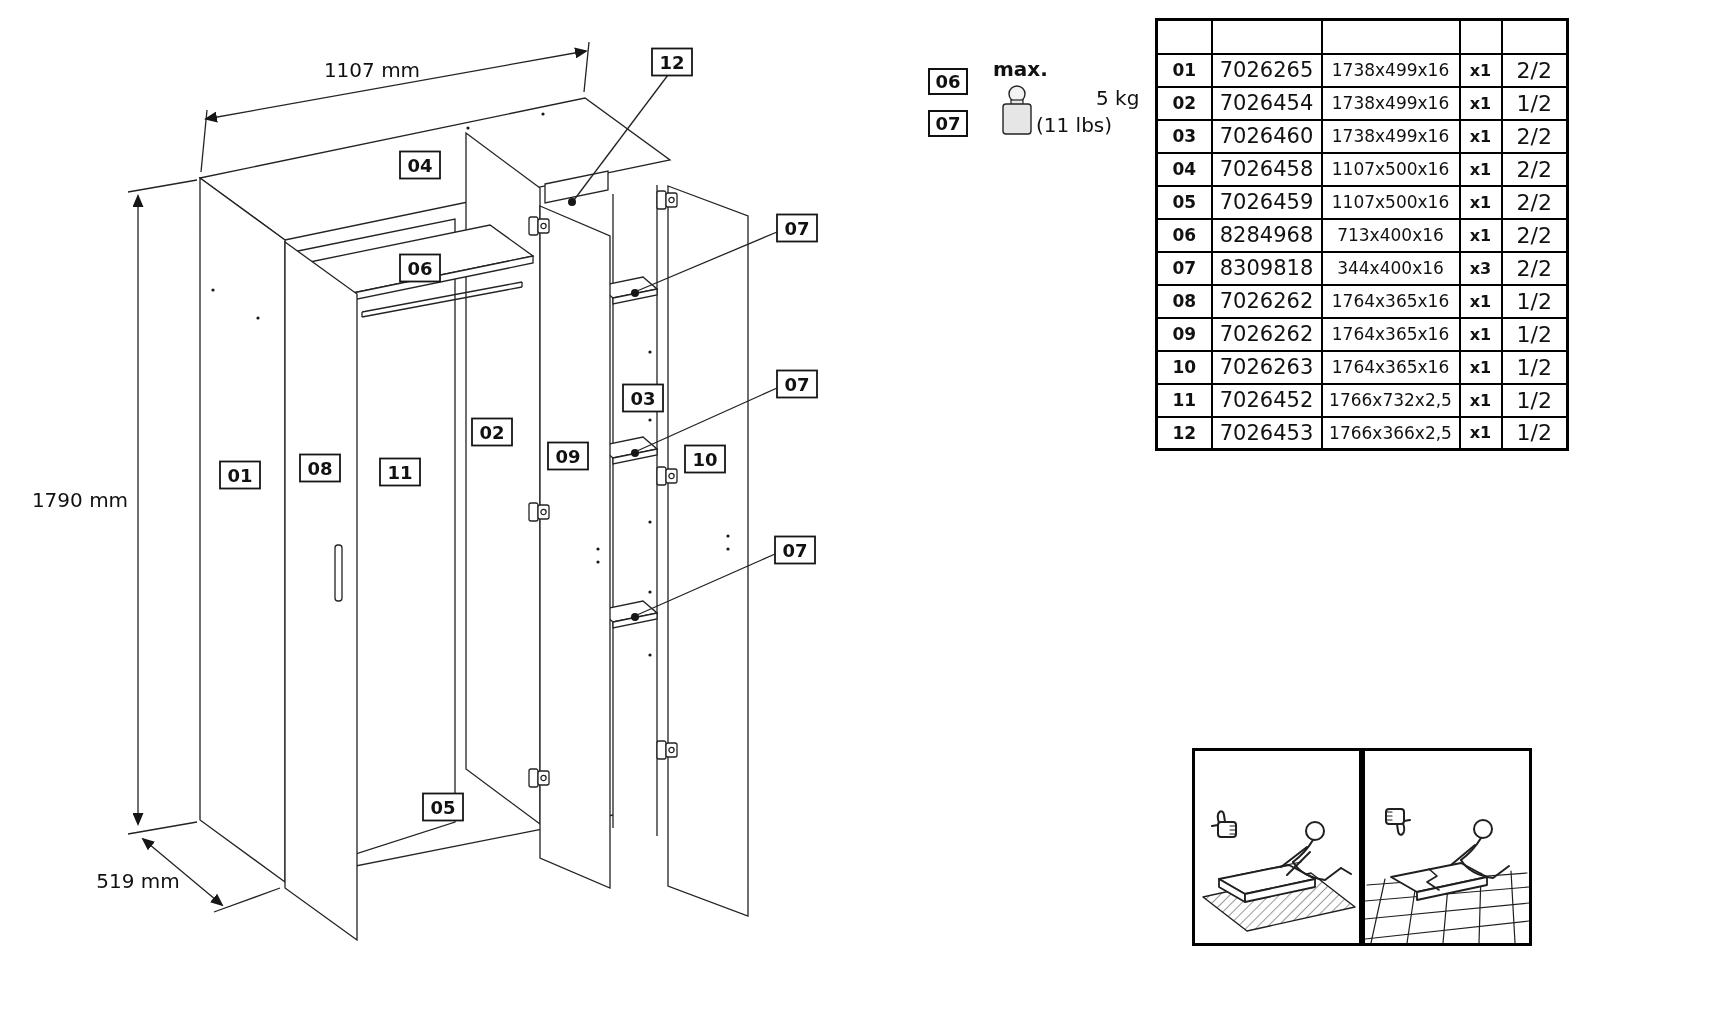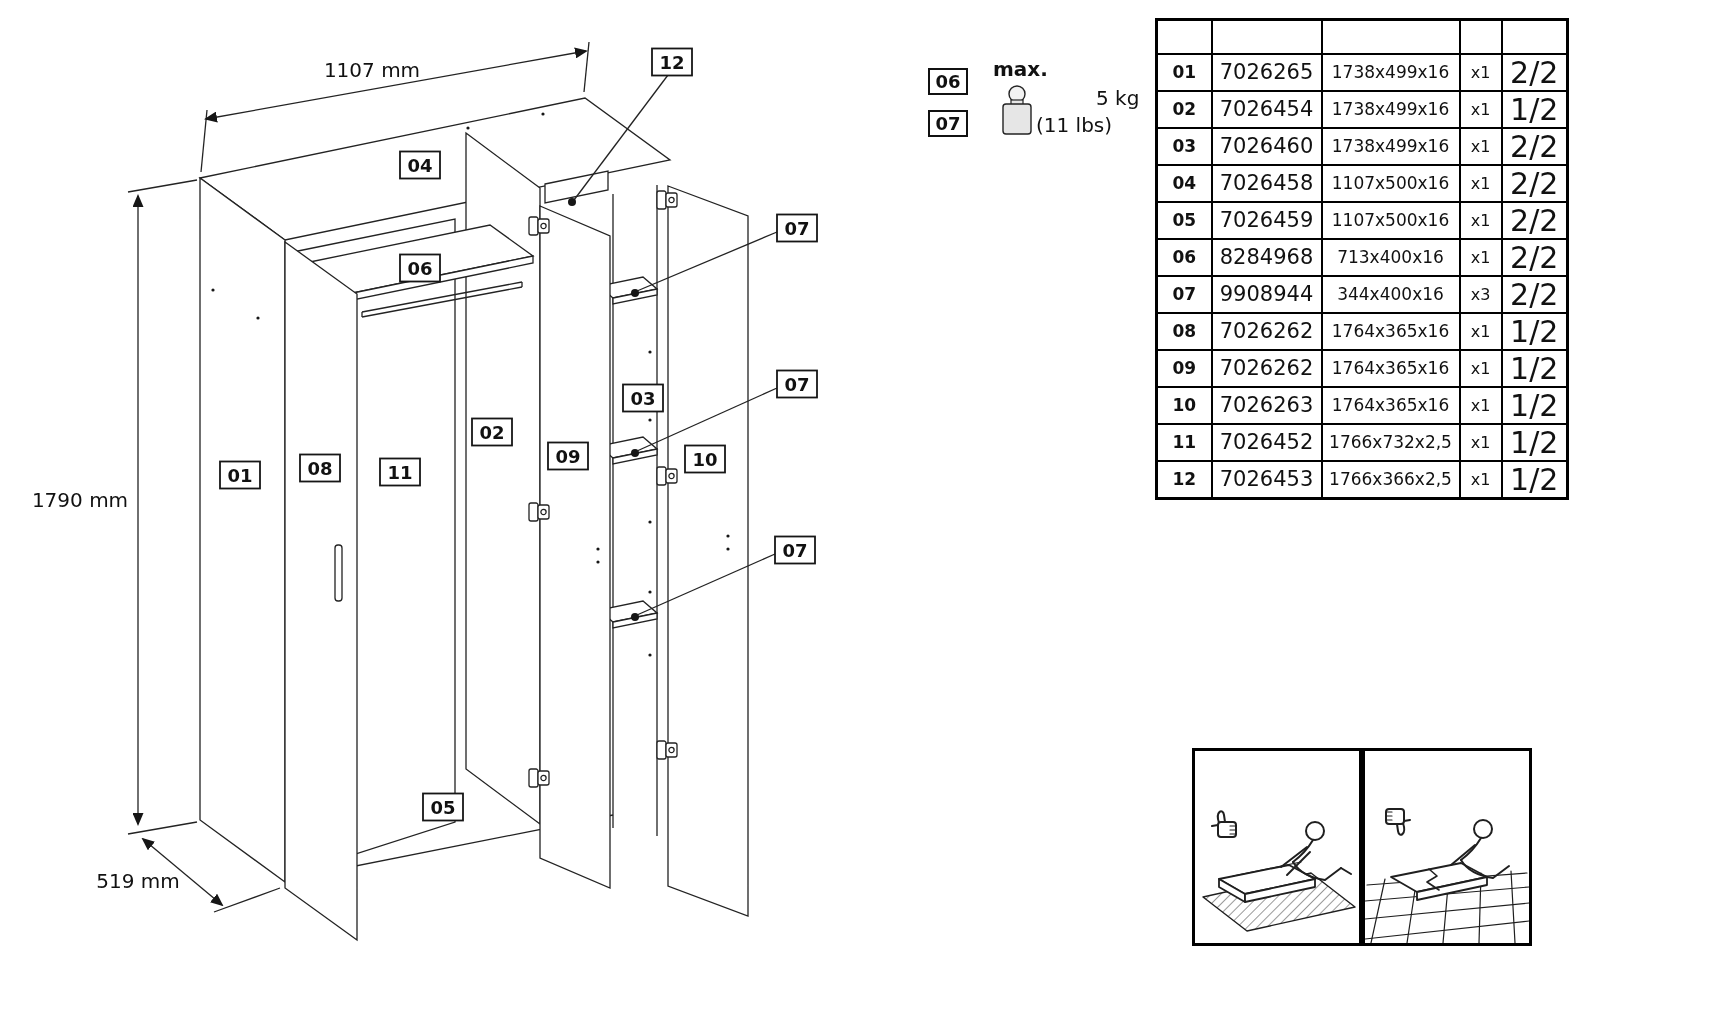--- a/index.html
+++ b/index.html
@@ -18,22 +18,22 @@
   .lbox { fill:#ffffff; stroke:#161616; stroke-width:1.8; }
   .ltxt { font:bold 18px "DejaVu Sans",sans-serif; fill:#111; text-anchor:middle; }
 
   
   table.parts { border-collapse:collapse; background:#fff; border:3px solid #000; table-layout:fixed; }
   table.parts td { border:2px solid #000; text-align:center; vertical-align:middle; height:33px; padding:0 2px; overflow:hidden; white-space:nowrap; }
   table.parts tr.hrow td { height:34px; }
   .c-no   { width:55px;  font-size:17px; font-weight:bold; }
   .c-code { width:110px; font-size:21px; }
   .c-size { width:138px; font-size:17px;margin-left:39px; }
-  .c-qty  { width:42px;  font-size:16px; }
-  .c-page { width:66px;  font-size:30px; }
+  .c-qty  { width:42px;  font-size:16px;font-weight:bold; }
+  .c-page { width:66px;  font-size:22px; }
 
   
   .wn-box { position:absolute; width:40px; height:27px; border:2px solid #111; background:#fff;
             display:flex; align-items:center; justify-content:center;
             font:bold 18px "DejaVu Sans",sans-serif; }
   .wn-max { position:absolute; font:bold 20px "DejaVu Sans",sans-serif; }
   .wn-kg  { position:absolute; font:20px "DejaVu Sans",sans-serif; }
   .wn-lbs { position:absolute; font:20px "DejaVu Sans",sans-serif; }
 
   
@@ -271,21 +271,21 @@
     </tr>
     <tr>
       <td class="c-no">06</td>
       <td class="c-code">8284968</td>
       <td class="c-size">713x400x16</td>
       <td class="c-qty">x1</td>
       <td class="c-page">2/2</td>
     </tr>
     <tr>
       <td class="c-no">07</td>
-      <td class="c-code">9908944</td>
+      <td class="c-code">8309818</td>
       <td class="c-size">344x400x16</td>
       <td class="c-qty">x3</td>
       <td class="c-page">2/2</td>
     </tr>
     <tr>
       <td class="c-no">08</td>
       <td class="c-code">7026262</td>
       <td class="c-size">1764x365x16</td>
       <td class="c-qty">x1</td>
       <td class="c-page">1/2</td>

